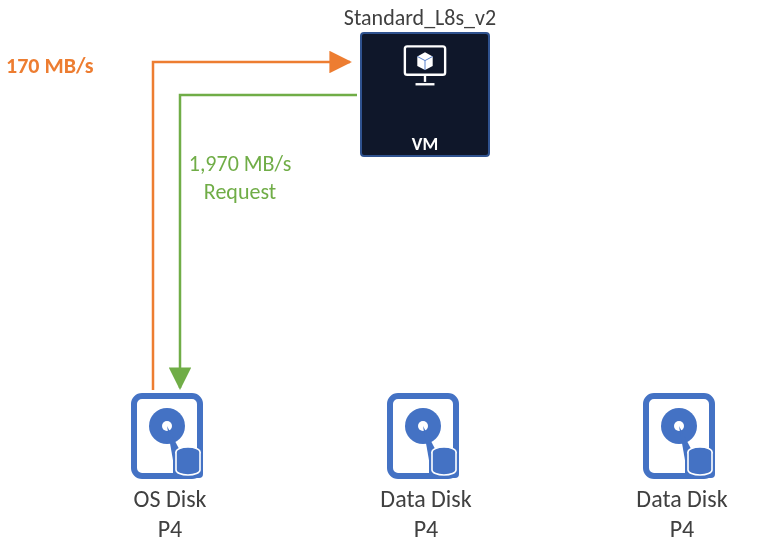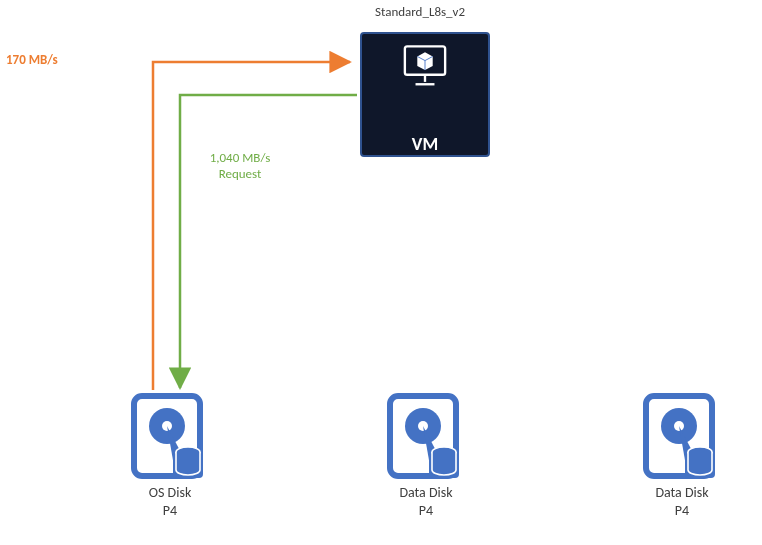--- a/index.html
+++ b/index.html
@@ -11,27 +11,27 @@
     font-family: "Segoe UI", Calibri, Arial, sans-serif;
     overflow: hidden;
   }
   .canvas {
     position: relative;
     width: 762px;
     height: 545px;
   }
   .label {
     position: absolute;
-    font-size: 13px;
+    font-size: 22px;
     line-height: 1.25;
     text-align: center;
     color: #404040;
   }
   .label.small {
-    font-size: 14px;
+    font-size: 24px;
   }
   .vm-box {
     position: absolute;
     width: 130px;
     height: 125px;
     background: #0f172a;
     border: 2px solid #2f528f;
     border-radius: 4px;
     box-sizing: border-box;
     display: flex;
@@ -84,21 +84,21 @@
       </g>
     </svg>
     <div class="caption">VM</div>
   </div>
 
   <div class="label response-label" style="left:6px; top:52px; width:110px; text-align:left;font-weight:bold;">
     <span>170 MB/s</span><br>
   </div>
 
   <div class="label request-label" style="left:170px; top:150px; width:140px;">
-    <span>1,040 MB/s</span><br>
+    <span>1,970 MB/s</span><br>
     <span>Request</span>
   </div>
 
   <svg class="connectors">
     <defs>
       <marker id="arrow-orange" viewBox="0 0 12 12" refX="11" refY="6" markerWidth="9" markerHeight="9" orient="auto-start-reverse">
         <path d="M0,0 L12,6 L0,12 z" fill="#ed7d31"></path>
       </marker>
       <marker id="arrow-green" viewBox="0 0 12 12" refX="11" refY="6" markerWidth="9" markerHeight="9" orient="auto-start-reverse">
         <path d="M0,0 L12,6 L0,12 z" fill="#70ad47"></path>

